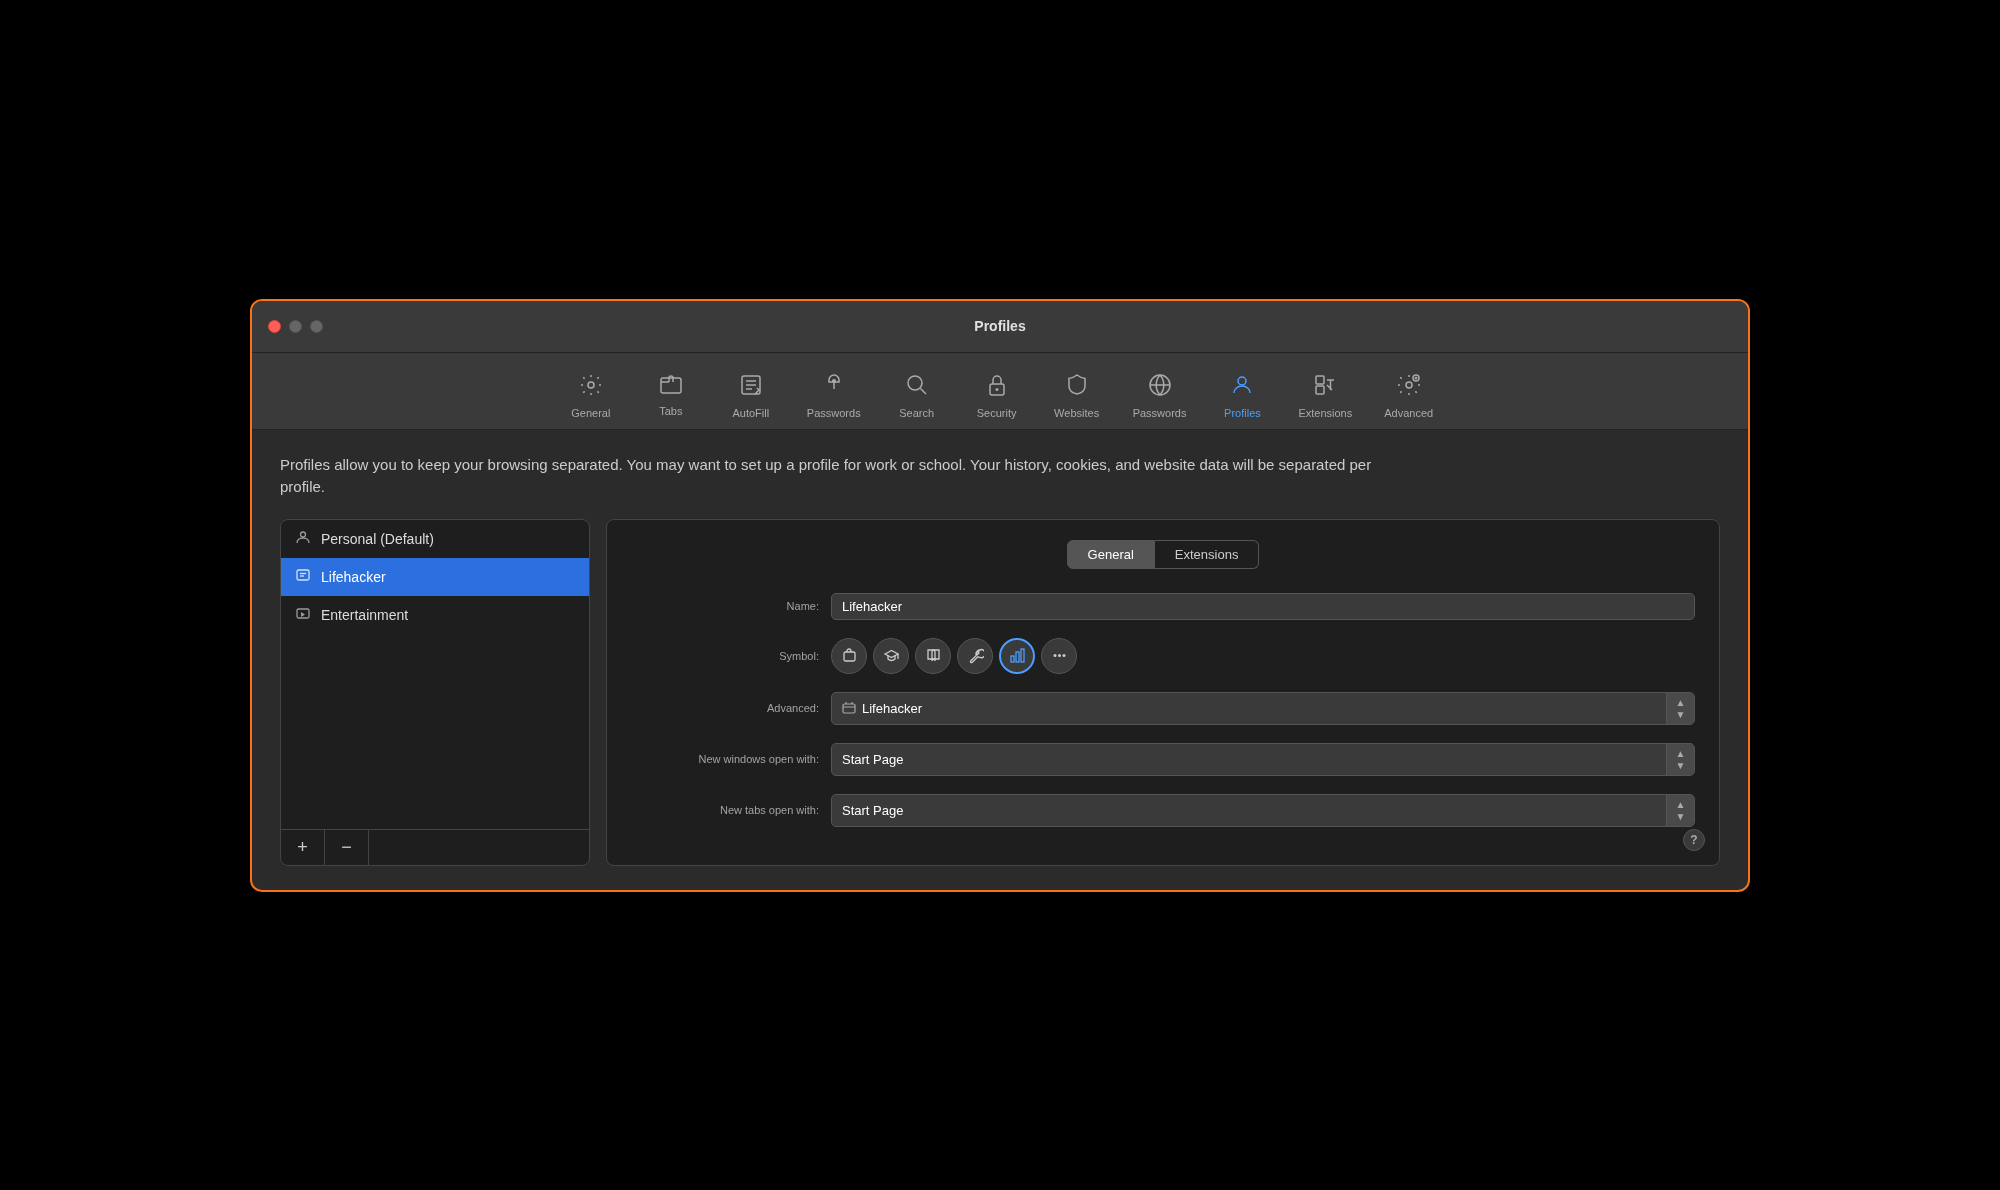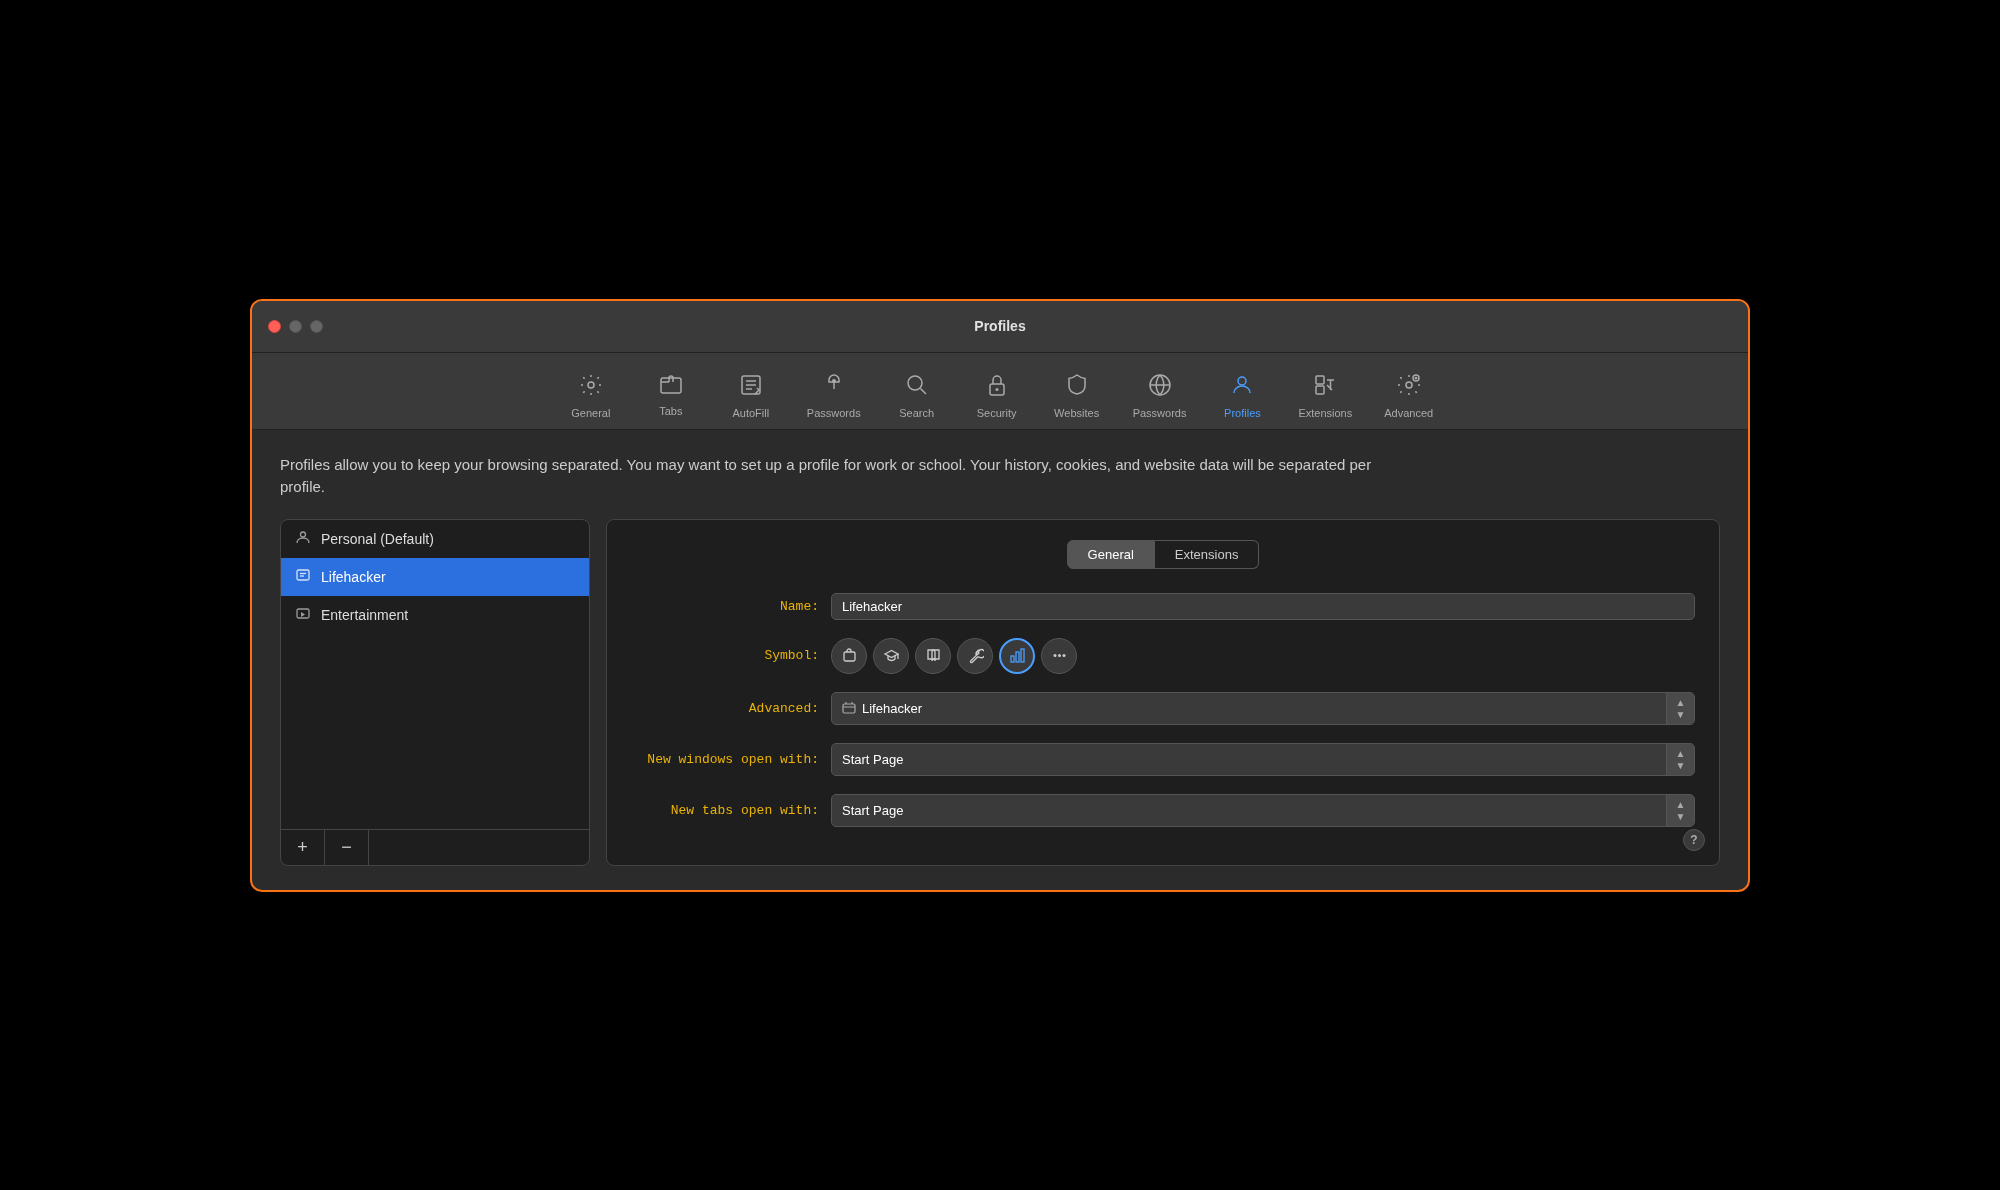--- a/index.html
+++ b/index.html
@@ -182,24 +182,23 @@
       color: #fff;
     }
     .form-row {
       display: flex;
       align-items: center;
       margin-bottom: 18px;
     }
     .form-label {
       width: 200px;
       text-align: right;
-      color: #eab308;
-      font-size: 13px;
+      color: #a3a3a3;
+      font-size: 11px;
       padding-right: 12px;
-      font-family: Liberation Mono, monospace;
     }
     .form-control {
       flex: 1;
     }
     .text-input {
       width: 100%;
       background: #3a3a3a;
       border: 1px solid #555;
       border-radius: 5px;
       padding: 5px 10px;

